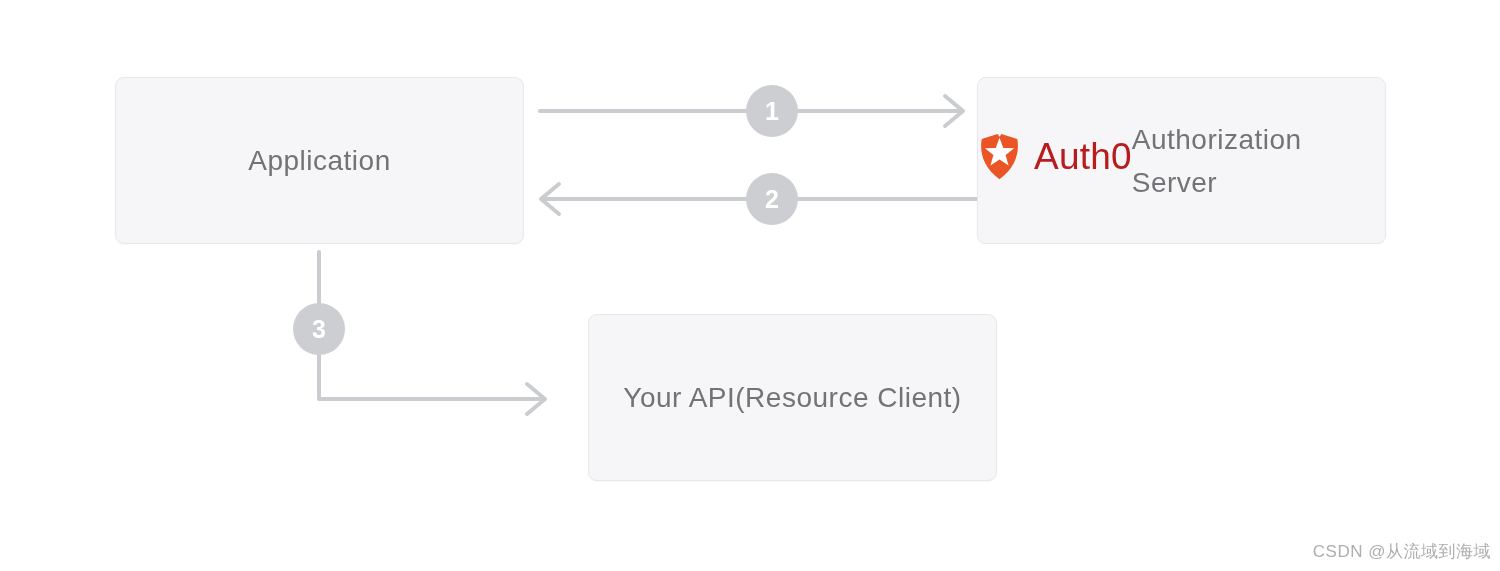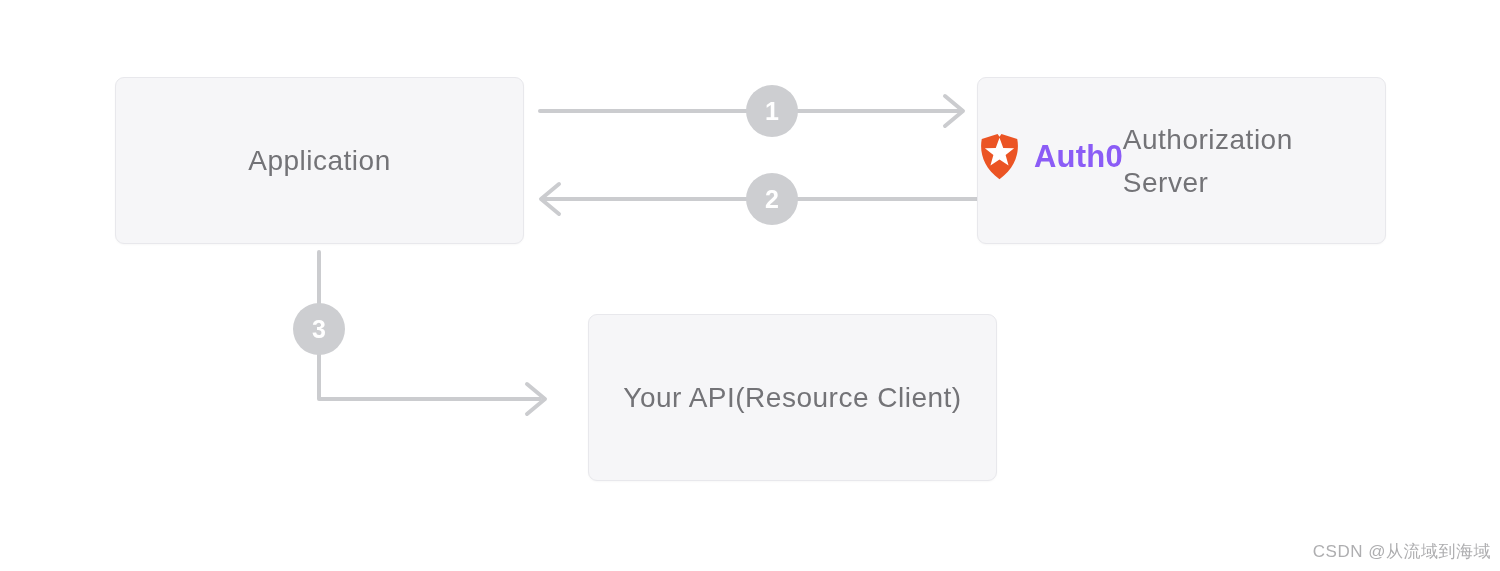--- a/index.html
+++ b/index.html
@@ -45,23 +45,23 @@
 
   .brand-row {
     display: flex;
     align-items: center;
     justify-content: center;
     gap: 13px;
     margin-bottom: 8px;
   }
   .brand-row svg { display: block; }
   .brand-name {
-    font-size: 31px;
-    font-weight: bold;
-    color: #8b5cf6;
+    font-size: 37px;
+    font-weight: normal;
+    color: #b91c1c;
     letter-spacing: 0.2px;
   }
 
   .step-circle {
     position: absolute;
     width: 52px;
     height: 52px;
     border-radius: 50%;
     background: #cdced1;
     color: #ffffff;

